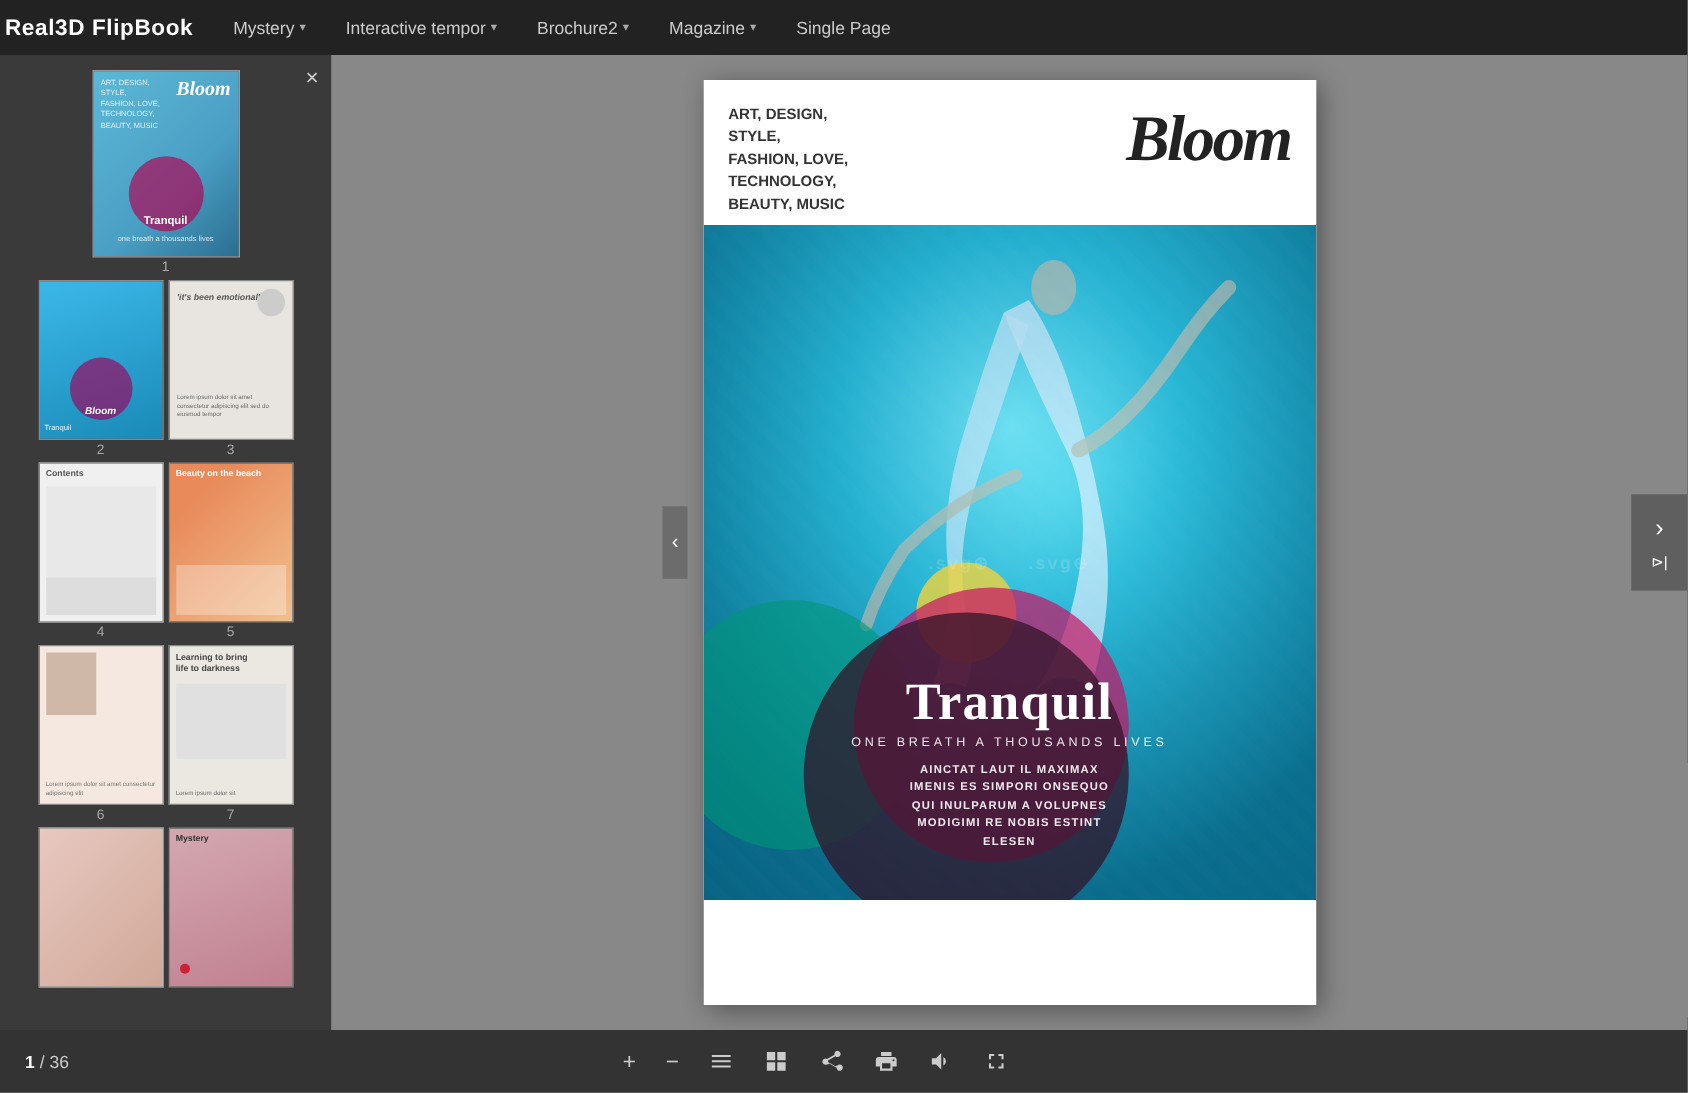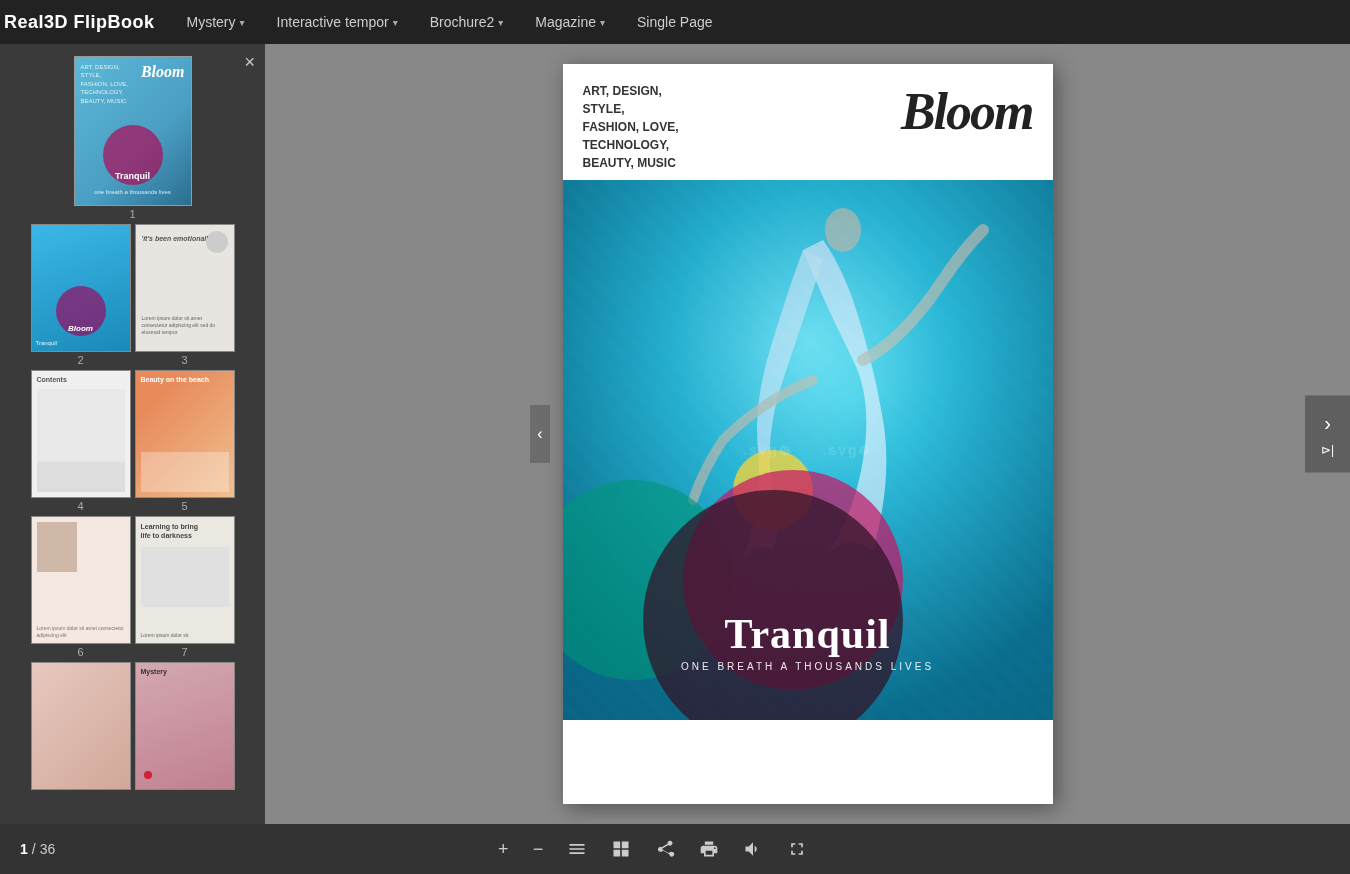--- a/index.html
+++ b/index.html
@@ -522,20 +522,21 @@
         <div class="overlay-circles">
           <div class="circle-teal"></div>
           <div class="circle-yellow"></div>
           <div class="circle-magenta"></div>
           <div class="circle-dark"></div>
         </div>
 
         <div class="overlay-text">
           <div class="overlay-tranquil">Tranquil</div>
           <div class="overlay-subtitle">ONE BREATH A THOUSANDS LIVES</div>
+          <div class="overlay-body">AINCTAT LAUT IL MAXIMAX<br>IMENIS ES SIMPORI ONSEQUO<br>QUI INULPARUM A VOLUPNES<br>MODIGIMI RE NOBIS ESTINT<br>ELESEN</div>
         </div>
       </div>
     </div>
 
     <div class="nav-arrow">
       <span class="arrow-icon">›</span>
       <span class="arrow-skip">⊳|</span>
     </div>
 
   </div>

